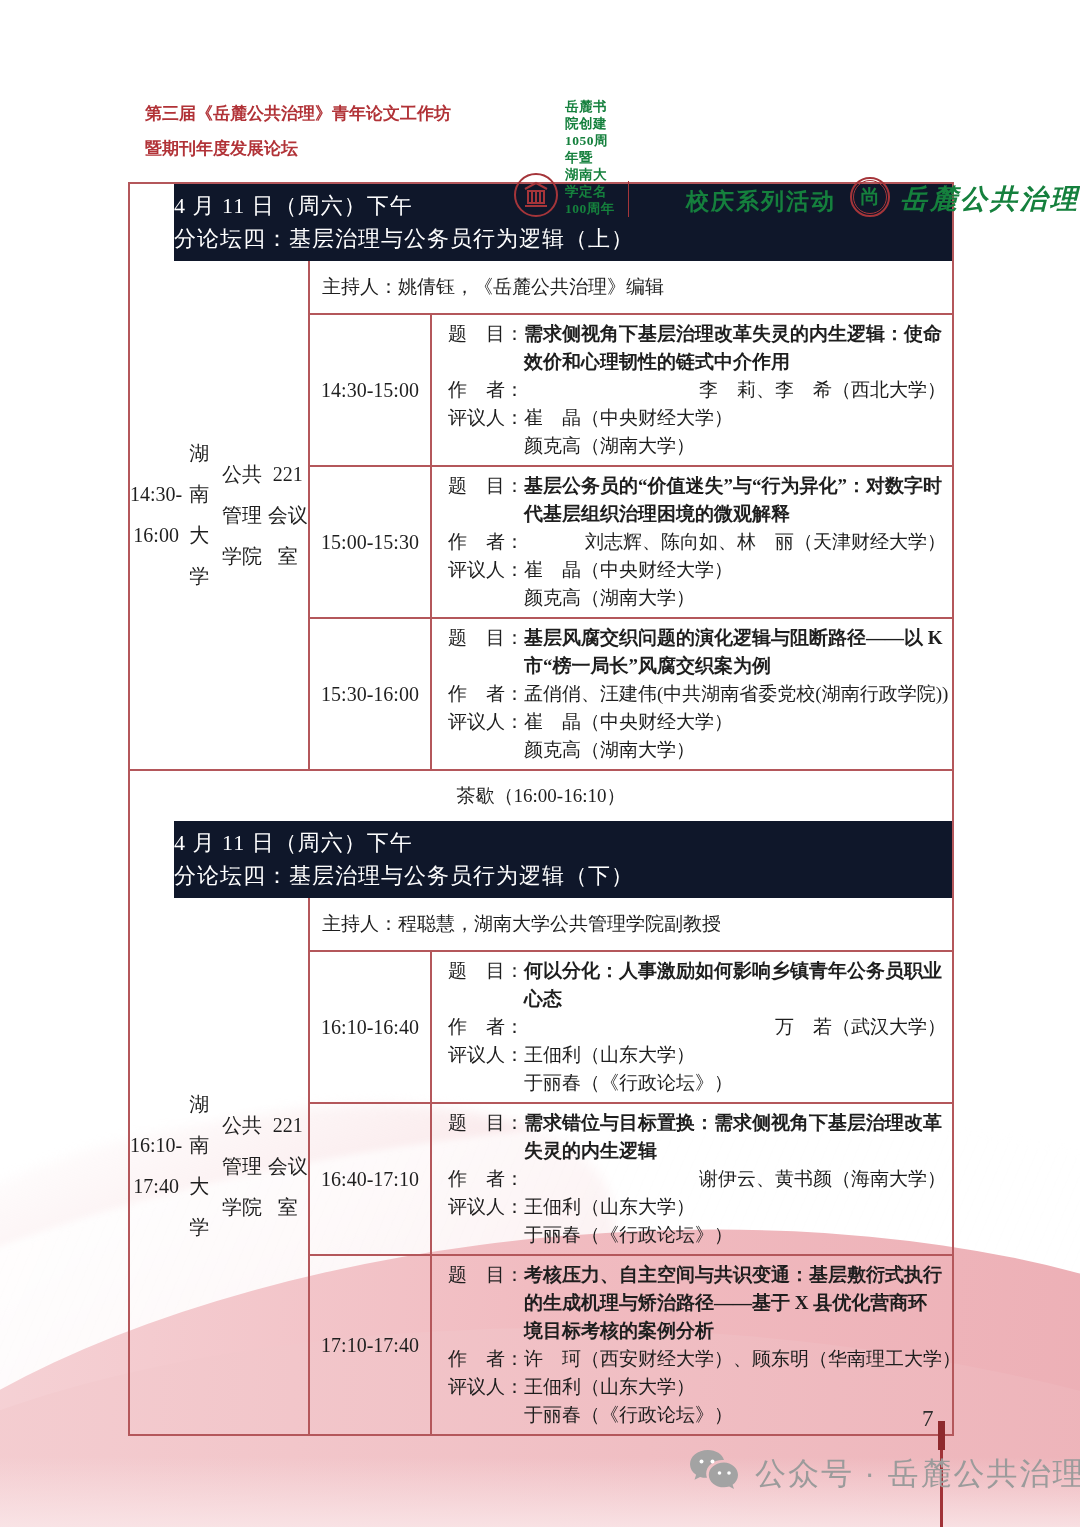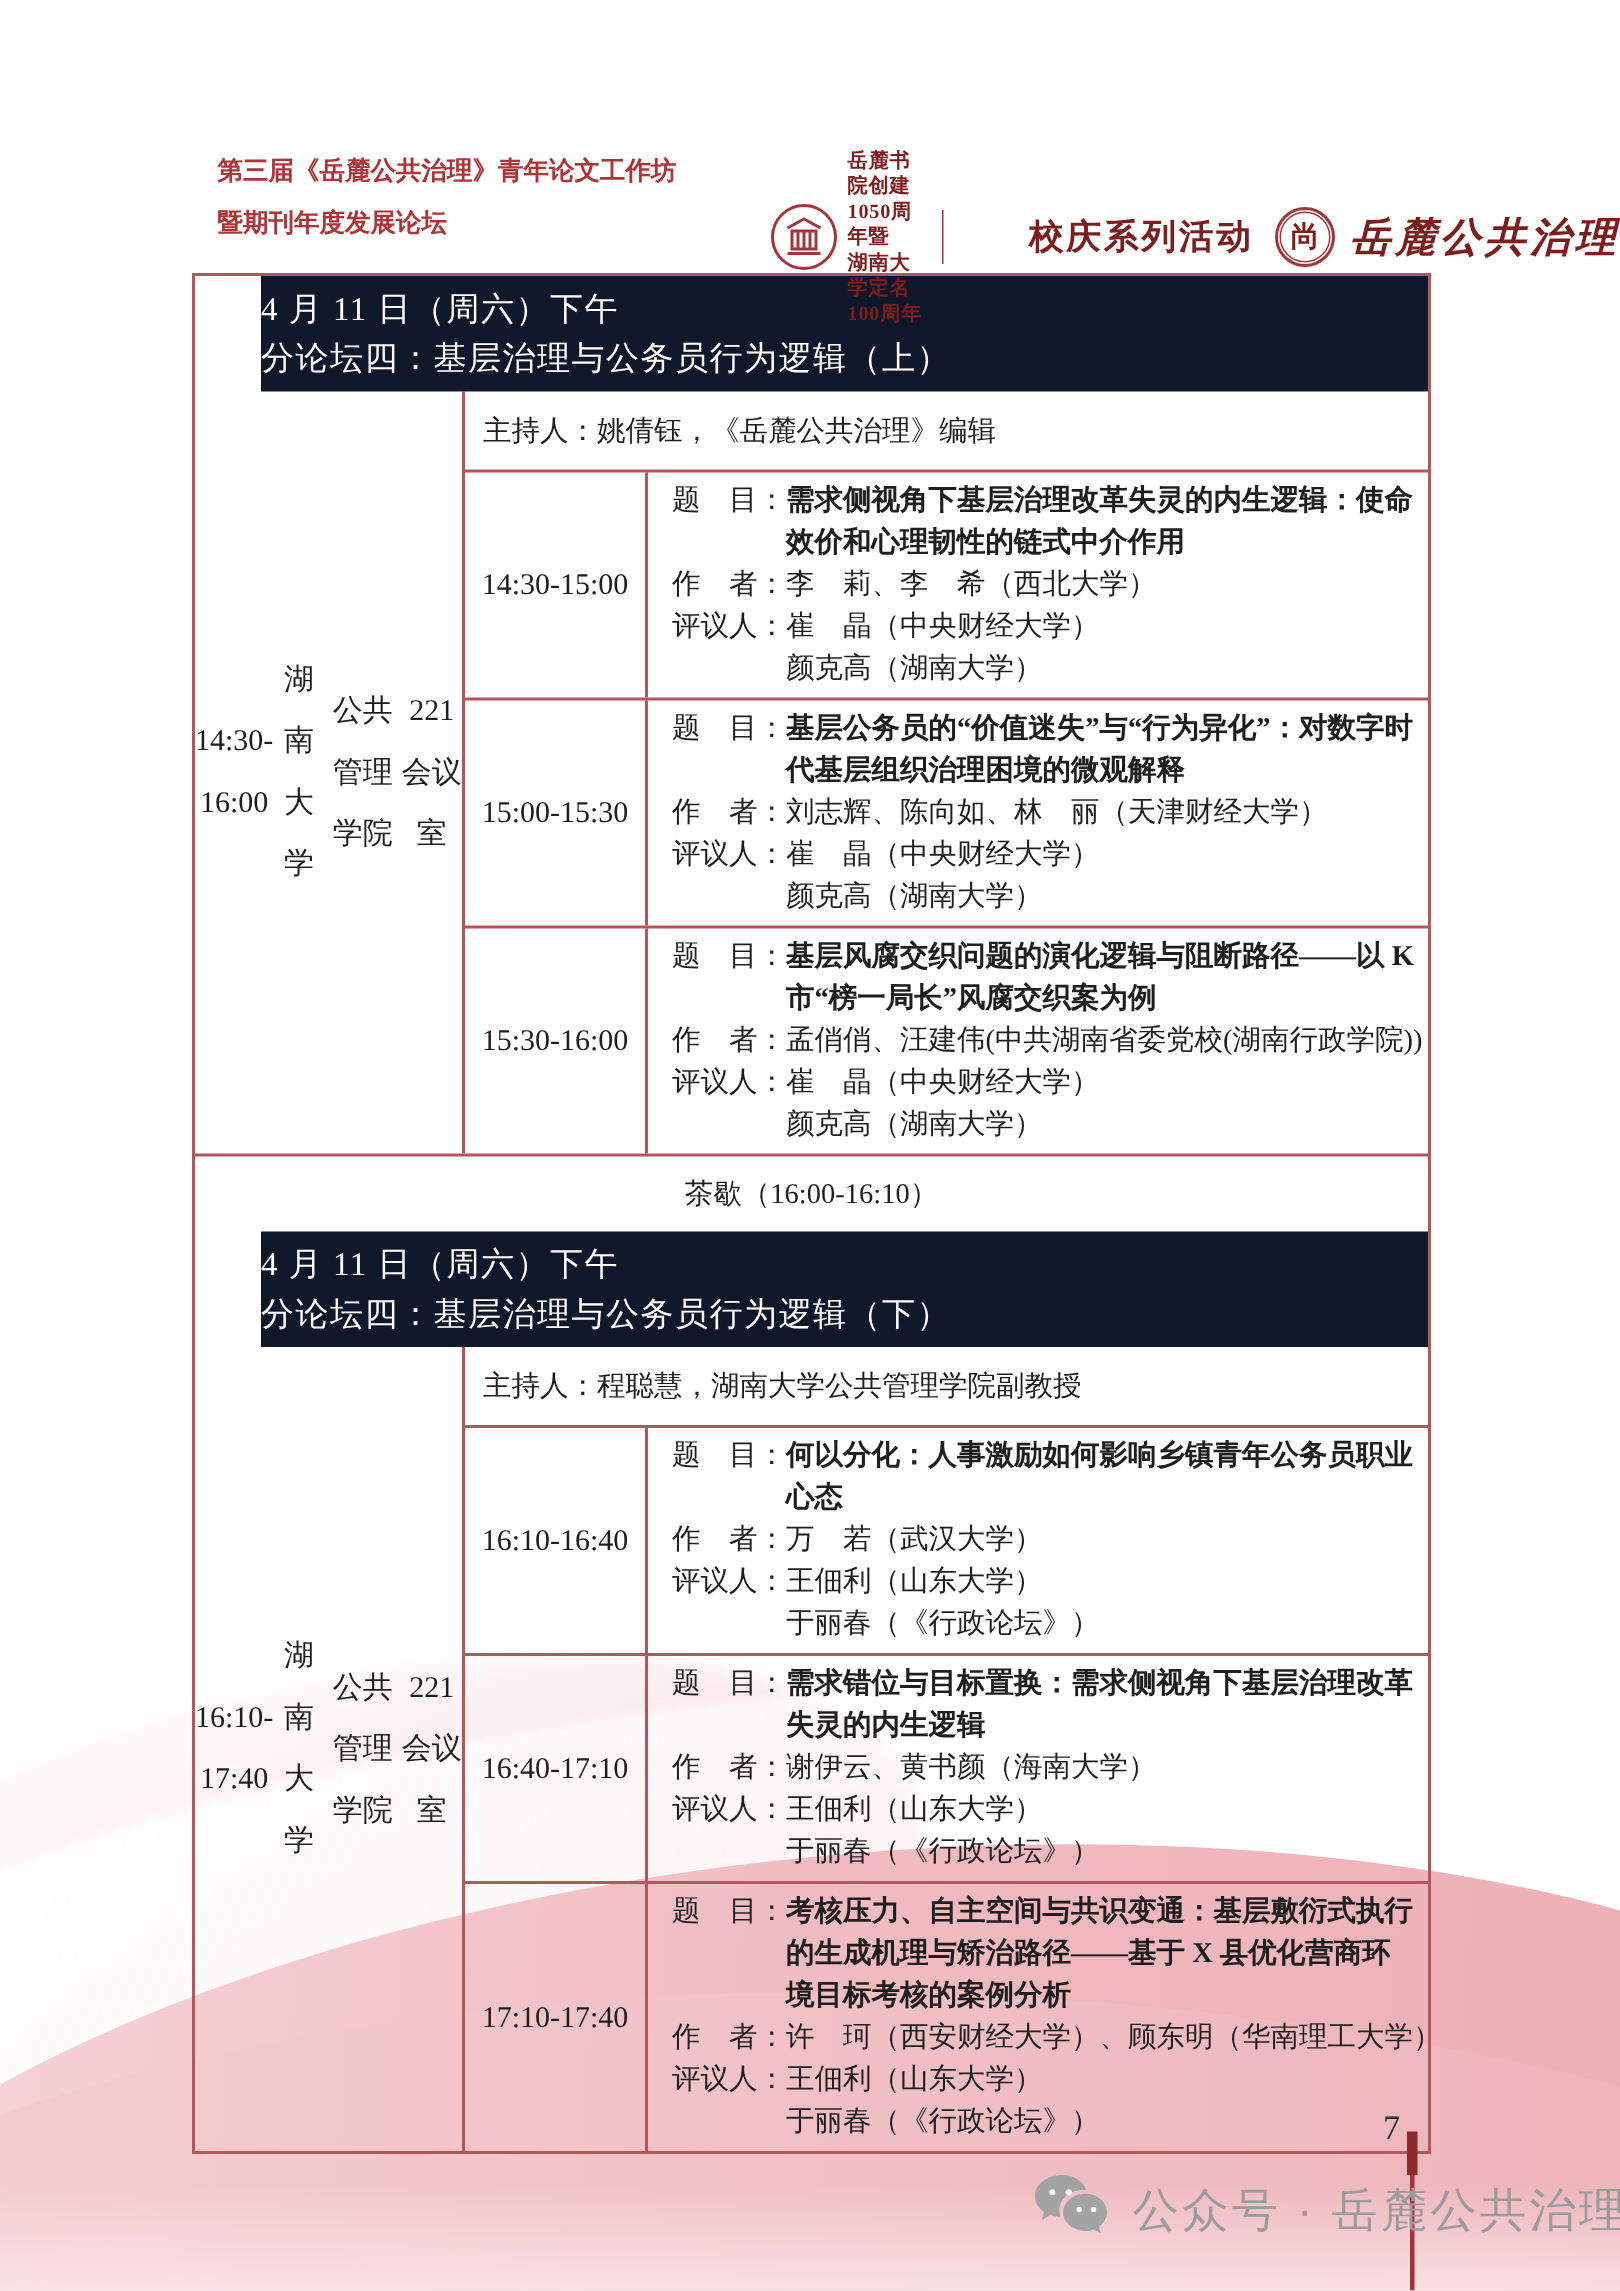--- a/index.html
+++ b/index.html
@@ -36,21 +36,21 @@
   }
   .deco-bottom-light{
     left:0;bottom:0;width:100%;height:70px;
     background:linear-gradient(to bottom,rgba(250,226,228,0),rgba(250,231,233,.85));
   }
 
   
   .doc-header{position:absolute;left:145px;top:96px;z-index:2;
     font-family:"Liberation Sans","DejaVu Sans",sans-serif;
     font-weight:bold;font-size:17px;line-height:35px;color:#b13237;}
-  .logo-row{position:absolute;left:514px;top:98px;z-index:2;display:flex;align-items:center;color:#7f1d1d;}
+  .logo-row{position:absolute;left:514px;top:98px;z-index:2;display:flex;align-items:flex-end;color:#15803d;}
   .seal{width:44px;height:44px;border:2px solid #a5353a;border-radius:50%;
     display:flex;align-items:center;justify-content:center;flex:none;box-sizing:border-box;}
   .seal svg{display:block;}
   .anniv{font-size:13.5px;font-weight:bold;line-height:17px;margin:0 10px 0 7px;letter-spacing:.5px;}
   .vdiv{width:2px;height:36px;background:#a5353a;margin:0 12px 0 2px;}
   .campaign{font-size:23px;font-weight:bold;letter-spacing:2px;margin-right:14px;white-space:nowrap;margin-left:45px;}
   .seal2{width:40px;height:40px;font-size:19px;font-weight:bold;border-width:2px;}
   .seal2 .inner{border:1px solid #a5353a;border-radius:50%;width:32px;height:32px;display:flex;align-items:center;justify-content:center;}
   .calligraphy{font-size:27px;font-style:italic;font-weight:bold;letter-spacing:3px;margin-left:10px;white-space:nowrap;
     font-family:"DejaVu Serif","Liberation Serif",serif;}
@@ -68,21 +68,21 @@
   .host{border-bottom:2px solid #b4575b;padding:13px 15px 13px 12px;font-size:19px;}
   .session{display:flex;}
   .session + .session{border-top:2px solid #b4575b;}
   .time{width:122px;flex:none;border-right:2px solid #b4575b;box-sizing:border-box;
     display:flex;align-items:center;justify-content:center;font-size:20px;}
   .details{flex:1;min-width:0;padding:5px 6px 5px 16px;font-size:19px;line-height:28px;}
   .dl{display:flex;align-items:flex-start;}
   .lab{flex:none;white-space:nowrap;}
   .val{flex:1;min-width:0;}
   .val-title{font-weight:bold;}
-  .val-nowrap{white-space:nowrap;}
+  .val-nowrap{white-space:nowrap;text-align:right;}
   .tea{border-top:2px solid #b4575b;text-align:center;padding:12px 0;font-size:19px;}
 
   
   .pageno{position:absolute;left:922px;top:1406px;z-index:3;font-size:23px;color:#2d2d2d;}
   .page-rule-thick{position:absolute;left:938px;top:1421px;width:7px;height:29px;background:#8e292d;z-index:3;}
   .page-rule-thin{position:absolute;left:940px;top:1450px;width:3px;height:77px;background:#a13338;z-index:3;}
   .wechat-row{position:absolute;left:688px;top:1448px;z-index:3;display:flex;align-items:center;gap:15px;
     color:#9b9b9b;font-size:31px;letter-spacing:2px;white-space:nowrap;
     font-family:"Liberation Sans","DejaVu Sans",sans-serif;}
 </style>

